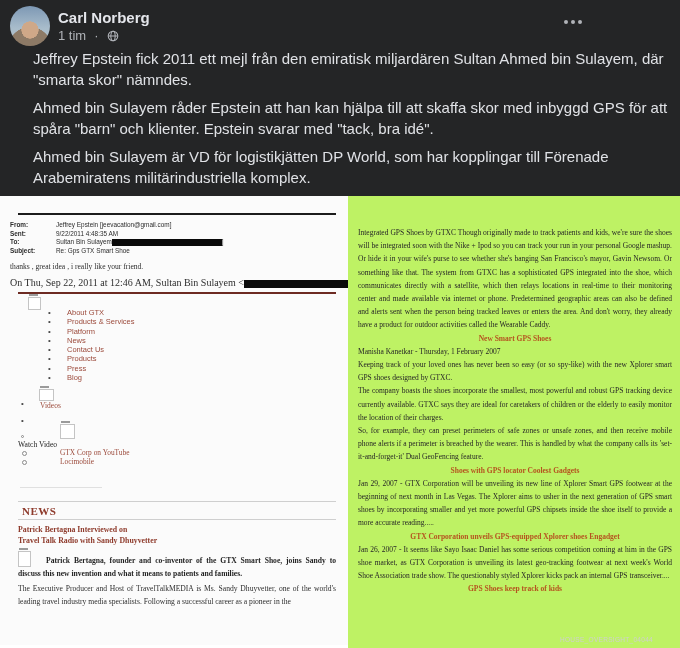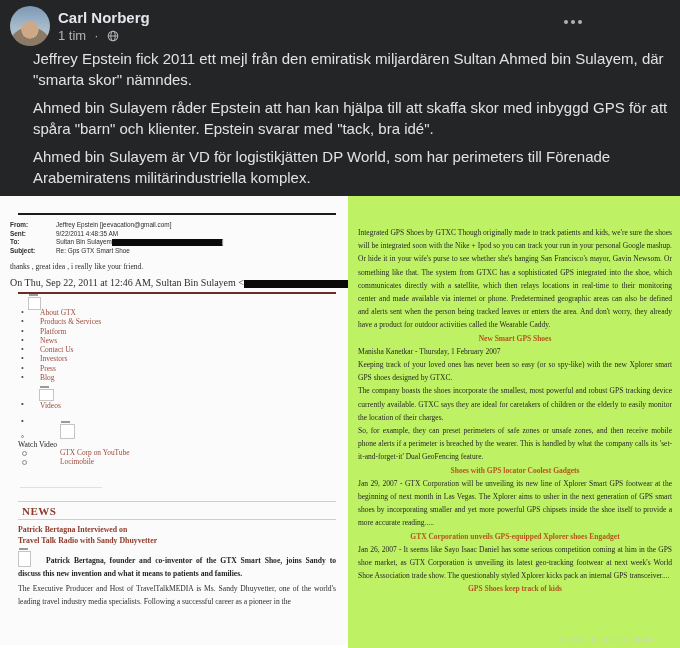--- a/index.html
+++ b/index.html
@@ -38,21 +38,21 @@
   .redact.q { height:8px; }
   .doc-serif { font-family:"Liberation Serif", serif; }
   .body-line { position:absolute; left:10px; top:66px; font-size:7.6px; color:#2e2e2e; }
   .quote-line { position:absolute; left:10px; top:81px; font-size:10px; color:#2e2e2e; white-space:nowrap; }
   .maroonline { position:absolute; left:18px; top:96px; width:318px; height:2px; background:#6d2b23; }
 
   .imgbox { position:absolute; border:1px solid #c4c4c4; background:#fff; }
   .imgbox.dashed::before { content:""; position:absolute; top:-4px; left:0; width:9px; height:2px; background:#9a9a9a; }
 
   .navlist { position:absolute; left:0; top:112px; list-style:none; width:300px; }
-  .navlist li { position:relative; padding-left:40px; font-family:Liberation Serif, serif; font-size:7.5px; line-height:9.3px; color:#9c4b3c; }
+  .navlist li { position:relative; padding-left:40px; font-family:Liberation Sans, sans-serif; font-size:7.5px; line-height:9.3px; color:#9c4b3c;margin-left:27px; }
   .navlist li::before { content:"\2022"; position:absolute; left:21px; color:#4a4a4a; font-size:8px; }
 
   .bullet { position:absolute; color:#4a4a4a; font-size:8px; }
   .videos-link { position:absolute; left:40px; top:205px; font-family:"Liberation Serif", serif; font-size:7.5px; color:#9c4b3c; }
   .watch-video { position:absolute; left:18px; top:244px; font-family:"Liberation Serif", serif; font-size:7.6px; color:#222; }
   .circ { position:absolute; width:3px; height:3px; border:1px solid #8a8a8a; border-radius:50%; }
   .sublinks { position:absolute; left:0; top:252px; list-style:none; }
   .sublinks li { position:relative; padding-left:60px; font-family:"Liberation Serif", serif; font-size:7.4px; line-height:9.3px; color:#9c4b3c; }
   .sublinks li::before { content:""; position:absolute; left:22px; top:3px; width:3px; height:3px; border:1px solid #8a8a8a; border-radius:50%; }
 
@@ -86,21 +86,21 @@
     </svg>
   </div>
   <div class="menu-btn">
     <span class="dots"></span>
   </div>
 </div>
 
 <div class="post-text">
     <p class="post-par">Jeffrey Epstein fick 2011 ett mejl från den emiratisk miljardären Sultan Ahmed bin Sulayem, där "smarta skor" nämndes.</p>
     <p class="post-par">Ahmed bin Sulayem råder Epstein att han kan hjälpa till att skaffa skor med inbyggd GPS för att spåra "barn" och klienter. Epstein svarar med "tack, bra idé".</p>
-    <p class="post-par">Ahmed bin Sulayem är VD för logistikjätten DP World, som har perimeters till Förenade Arabemiratens militärindustriella komplex.</p>
+    <p class="post-par">Ahmed bin Sulayem är VD för logistikjätten DP World, som har kopplingar till Förenade Arabemiratens militärindustriella komplex.</p>
   </div>
 
 <div class="attachment">
 
   <div class="left-page">
     <div class="blackline"></div>
 
     <div class="email-hdr">
       <div class="hdr-row">
         <span class="hdr-label">From:</span>
@@ -129,21 +129,21 @@
     <div class="maroonline"></div>
 
     <div class="imgbox dashed" style="left:28px; top:101px; width:13px; height:13px;"></div>
 
     <ul class="navlist">
         <li>About GTX</li>
         <li>Products &amp; Services</li>
         <li>Platform</li>
         <li>News</li>
         <li>Contact Us</li>
-        <li>Investors</li>
+        <li>Products</li>
         <li>Press</li>
         <li>Blog</li>
       </ul>
 
     <div class="imgbox dashed" style="left:39px; top:193px; width:15px; height:12px;"></div>
     <span class="bullet" style="left:21px; top:203px;">•</span>
     <div class="videos-link">Videos</div>
     <span class="bullet" style="left:21px; top:220px;">•</span>
     <div class="imgbox dashed" style="left:60px; top:228px; width:15px; height:15px;"></div>
 

